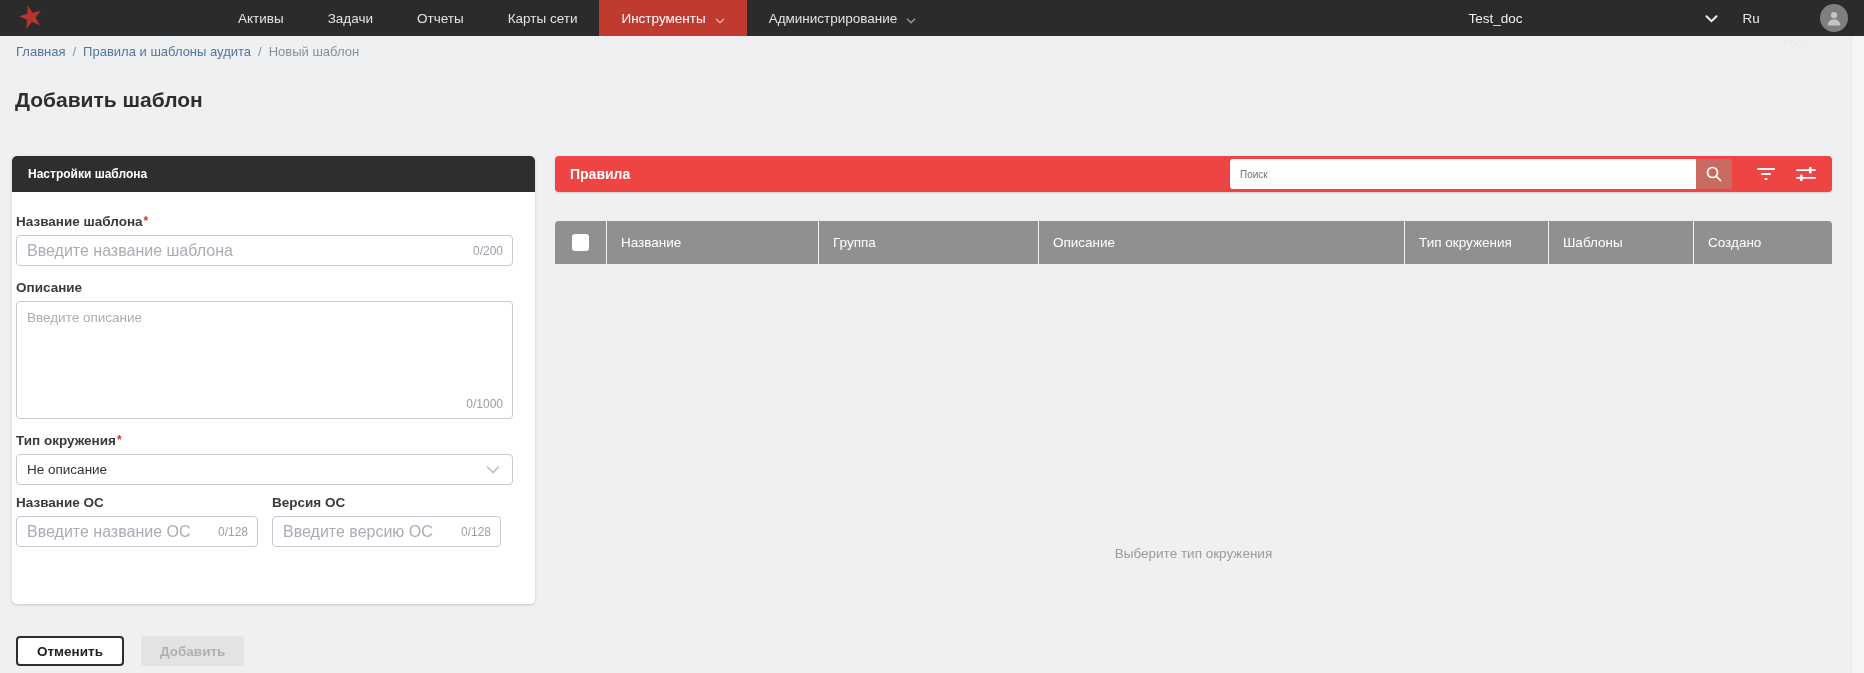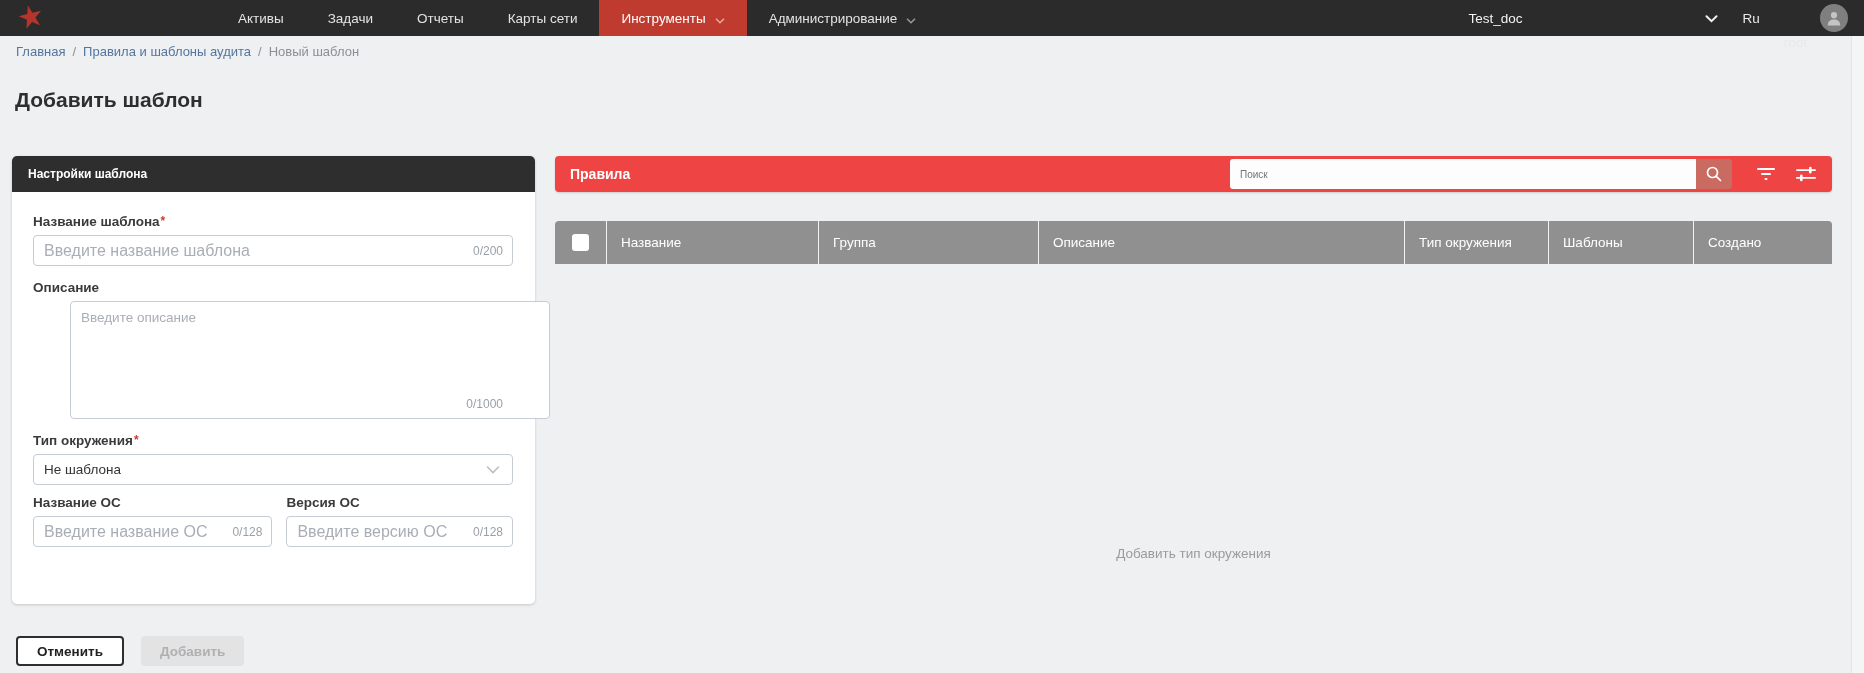--- a/index.html
+++ b/index.html
@@ -45,40 +45,40 @@
   
   .settings-panel {
     position: absolute; left: 12px; top: 156px; width: 523px; height: 448px;
     border-radius: 5px; box-shadow: 0 1px 3px rgba(0,0,0,0.18); background: #ffffff;
   }
   .settings-header {
     height: 36px; background: #2e2e2e; border-radius: 5px 5px 0 0;
     color: #ffffff; font-size: 12px; font-weight: bold;
     display: flex; align-items: center; padding-left: 16px;
   }
-  .settings-body { padding: 12px 22px 0 21px; border-radius: 7px; }
+  .settings-body { padding: 12px 22px 0 4px; border-radius: 7px; }
   .field-label { font-size: 13.5px; font-weight: bold; color: #3a3a3a; margin-top: 14px; }
   .field-label:first-child { margin-top: 10px; }
   .req { color: #cc3b30; font-size: 12px; vertical-align: top; margin-left: 1px; }
   .input-wrap { position: relative; margin-top: 6px; }
   .text-input {
     width: 100%; height: 31px; border: 1px solid #c5ccd6; border-radius: 4px;
     font-family: "Liberation Sans", sans-serif; font-size: 16px; color: #333;
     padding: 0 52px 0 10px; outline: none; background: #fff;
   }
   .text-input::placeholder, .textarea-input::placeholder { color: #a9aeb6; }
   .counter {
     position: absolute; right: 10px; font-size: 12px; color: #9aa0a8; pointer-events: none;
   }
   .counter.mid { top: 50%; transform: translateY(-50%); }
   .counter.bottom { bottom: 8px; }
   .textarea-input {
     width: 100%; height: 118px; border: 1px solid #c5ccd6; border-radius: 4px;
     font-family: "Liberation Sans", sans-serif; font-size: 13.5px; color: #333;
-    padding: 8px 10px; resize: none; outline: none; background: #fff; display: block; margin-left: 37px;
+    padding: 8px 10px; resize: none; outline: none; background: #fff; display: block;
   }
   .select-box {
     margin-top: 6px; height: 31px; border: 1px solid #c5ccd6; border-radius: 4px;
     display: flex; align-items: center; justify-content: space-between;
     padding: 0 12px 0 10px; font-size: 13.5px; color: #333; cursor: pointer; background: #fff;
   }
   .two-col { display: flex; gap: 14px; }
   .two-col .col1 { width: 242px; }
   .two-col .col2 { width: 229px; }
   .small-input { padding-right: 50px; }
@@ -231,21 +231,21 @@
       <div class="field-label">Описание</div>
       <div class="input-wrap">
         <textarea class="textarea-input" placeholder="Введите описание" style=""></textarea>
         <span class="counter bottom">0/1000</span>
       </div>
 
       <div class="field-label">
         <span>Тип окружения</span><span class="req">*</span>
       </div>
       <div class="select-box">
-        <span>Не шаблона</span>
+        <span>Не описание</span>
         <span>
           <svg width="14" height="8" viewBox="0 0 14 8">
               <path d="M1.5 1 L7 6.5 L12.5 1" stroke="#b9bec6" stroke-width="1.6" fill="none" stroke-linecap="round"></path>
             </svg>
         </span>
       </div>
 
       <div class="two-col">
         <div class="col1">
           <div class="field-label">Название ОС</div>
@@ -304,17 +304,17 @@
       <div class="checkbox"></div>
     </div>
     <div class="th th-name">Название</div>
     <div class="th th-group">Группа</div>
     <div class="th th-desc">Описание</div>
     <div class="th th-env">Тип окружения</div>
     <div class="th th-tmpl">Шаблоны</div>
     <div class="th th-created">Создано</div>
   </div>
 
-  <div class="empty-message">Добавить тип окружения</div>
+  <div class="empty-message">Выберите тип окружения</div>
 
   <div class="scrollbar"></div>
 
 </div>
 
 </body></html>

